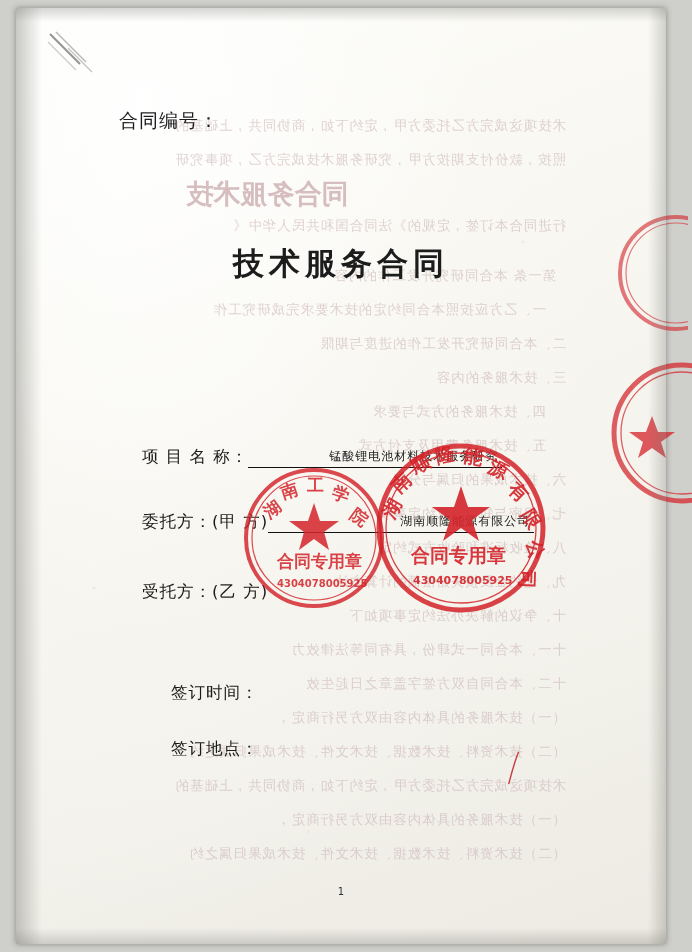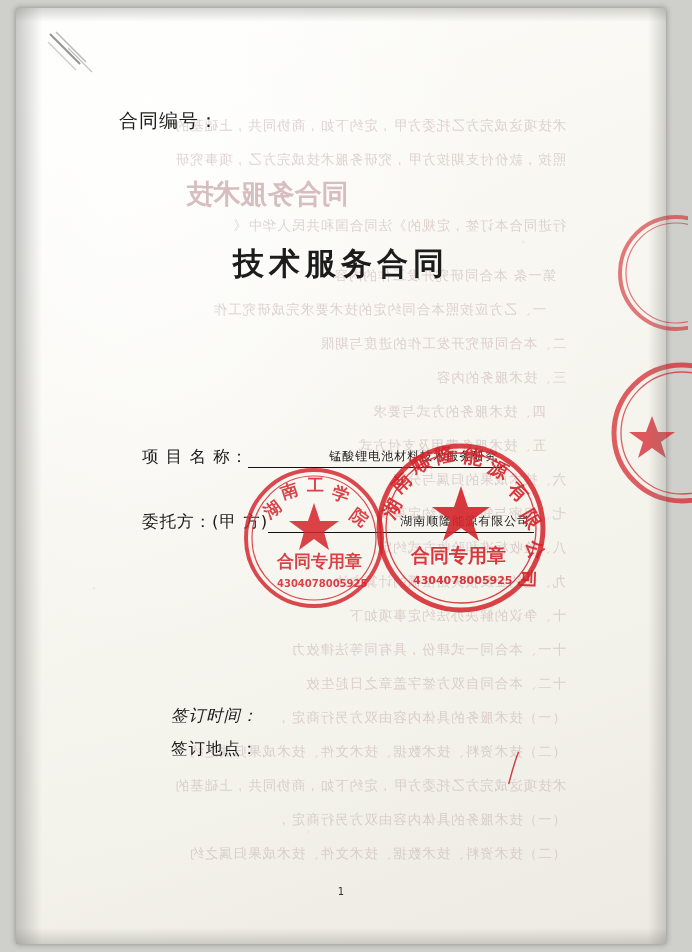--- a/index.html
+++ b/index.html
@@ -136,21 +136,21 @@
     padding: 0 4px 2px 4px;
     white-space: nowrap;
     font-size: 12px;
   }
   .f-name   { left: 126px; top: 438px; }
   .f-name .val   { width: 246px; }
   .f-party-a { left: 126px; top: 503px; }
   .f-party-a .val { width: 258px; }
   .f-party-b { left: 126px; top: 573px; }
   .f-party-b .val { width: 238px; }
-  .f-date   { left: 155px; top: 697px; font-style: italic; }
+  .f-date   { left: 155px; top: 674px; }
   .f-date .val   { width: 218px; }
   .f-place  { left: 155px; top: 730px; }
   .f-place .val  { width: 218px; }
 
   .page-num {
     position: absolute;
     left: 0; right: 0;
     top: 878px;
     text-align: center;
     font-size: 10px;
@@ -225,20 +225,21 @@
         <span class="lbl">项 目 名 称：</span>
         <span class="val">锰酸锂电池材料技术服务研究</span>
       </div>
 
       <div class="field f-party-a">
         <span class="lbl">委托方：(甲 方)</span>
         <span class="val">湖南顺隆能源有限公司</span>
       </div>
 
       <div class="field f-party-b">
+        <span class="lbl">受托方：(乙 方)</span>
       </div>
 
       <div class="field f-date">
         <span class="lbl">签订时间：</span>
       </div>
 
       <div class="field f-place">
         <span class="lbl">签订地点：</span>
       </div>
 

